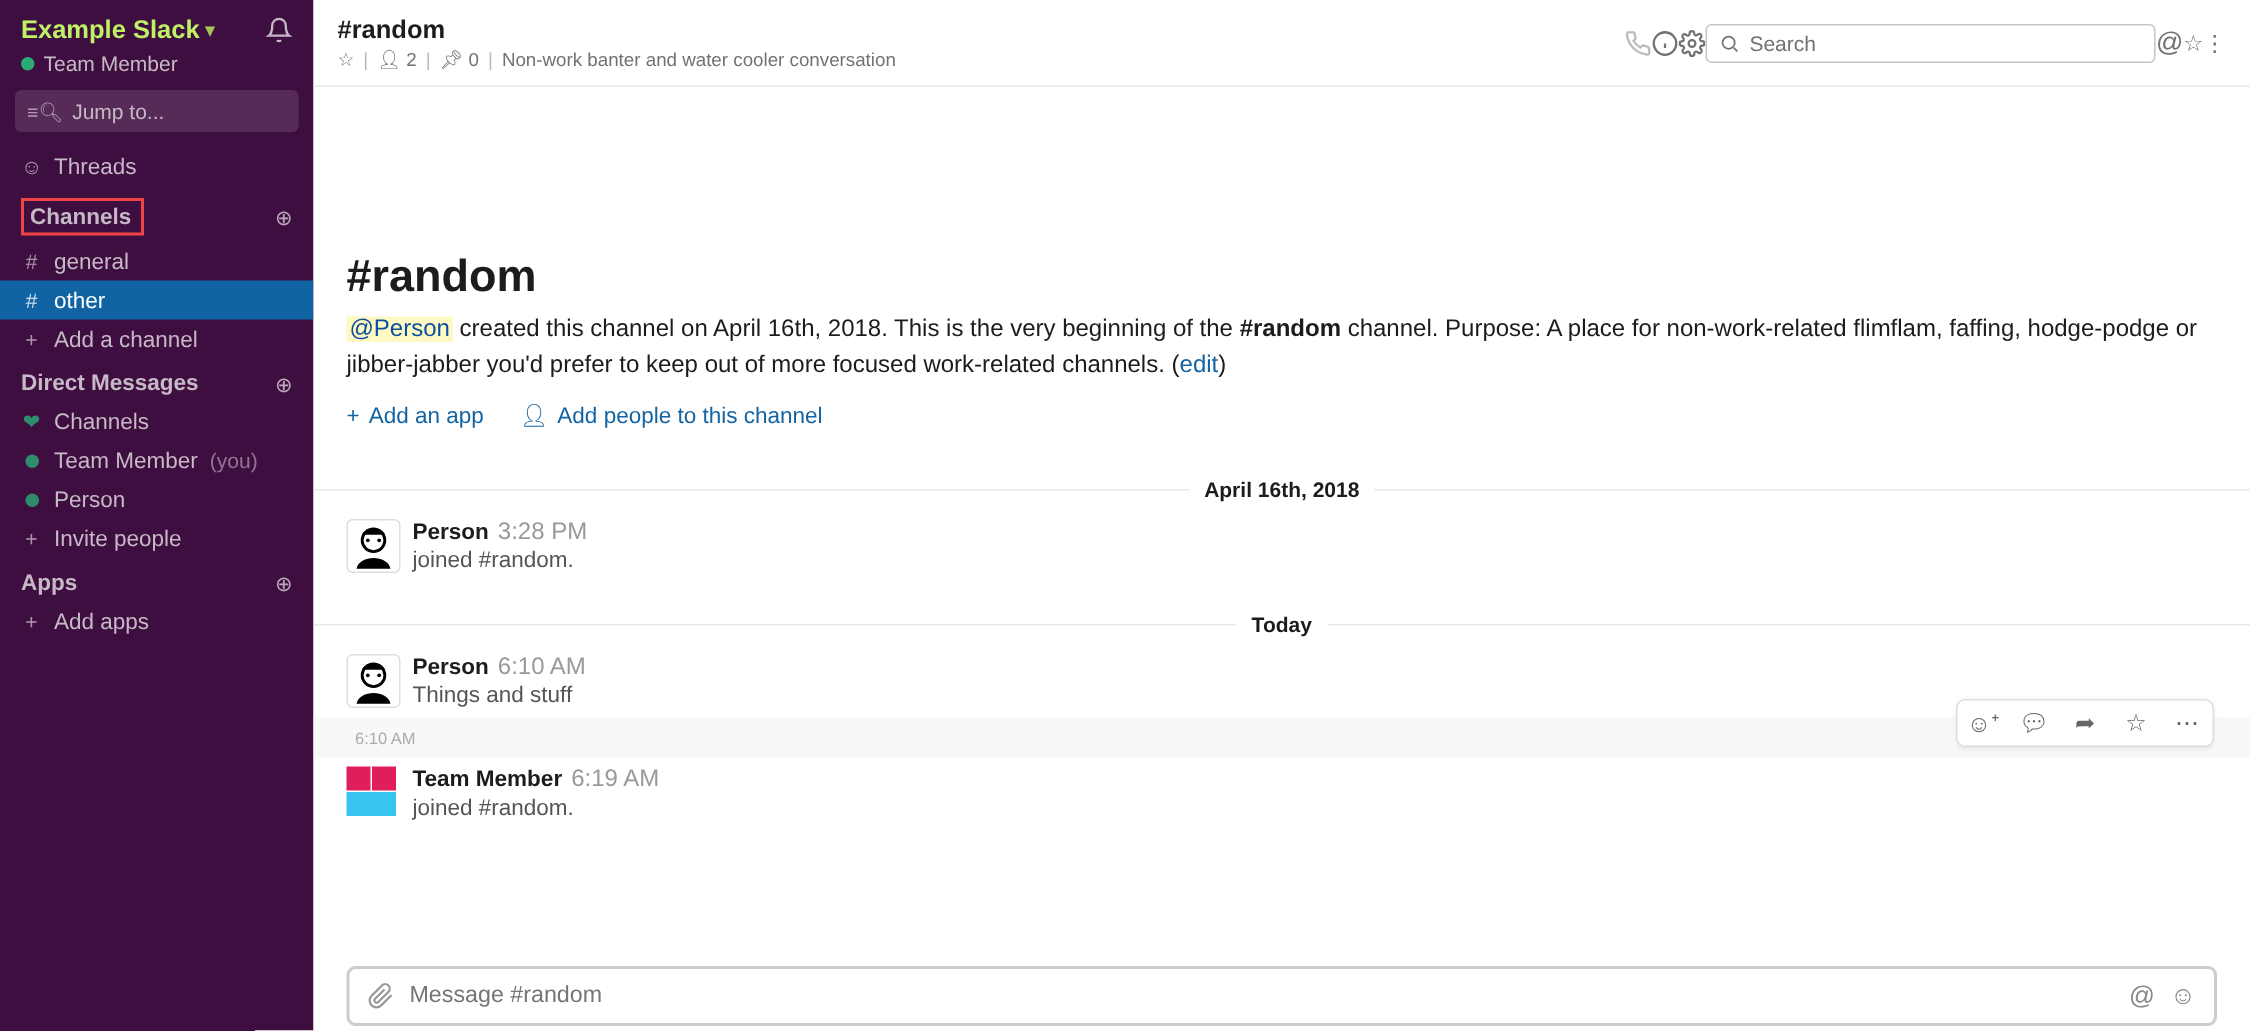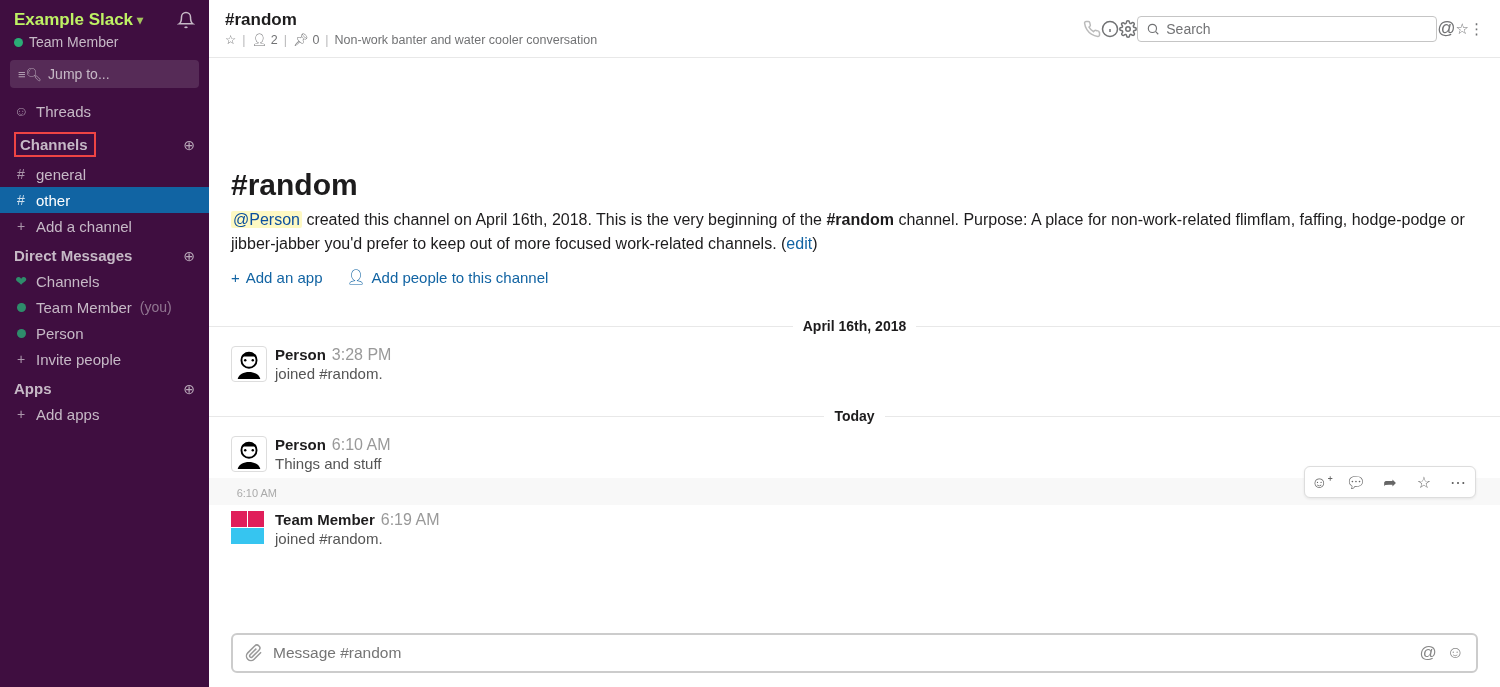--- a/index.html
+++ b/index.html
@@ -150,21 +150,21 @@
   }
   .hover-actions {
     position:absolute; top:-12px; right:24px;
     background:#fff; border:1px solid #ddd; border-radius:6px;
     display:flex; align-items:center;
     box-shadow:0 1px 3px rgba(0,0,0,.08);
   }
   .hover-actions .ha { width:34px; height:30px; display:flex; align-items:center; justify-content:center; color:#666; cursor:pointer; font-size:16px;}
   .hover-actions .ha + .ha { border-left:0; }
 
-  .composer-wrap { padding: 8px 22px 14px 22px;}
+  .composer-wrap { padding: 8px 22px 3px 22px;}
   .composer {
     border: 2px solid #ccc;
     border-radius: 6px;
     display:flex; align-items:center;
     padding: 8px 12px;
     gap:10px;
   }
   .composer input {
     flex:1; border:none; outline:none; font-size:15.5px; color:#555;
   }

